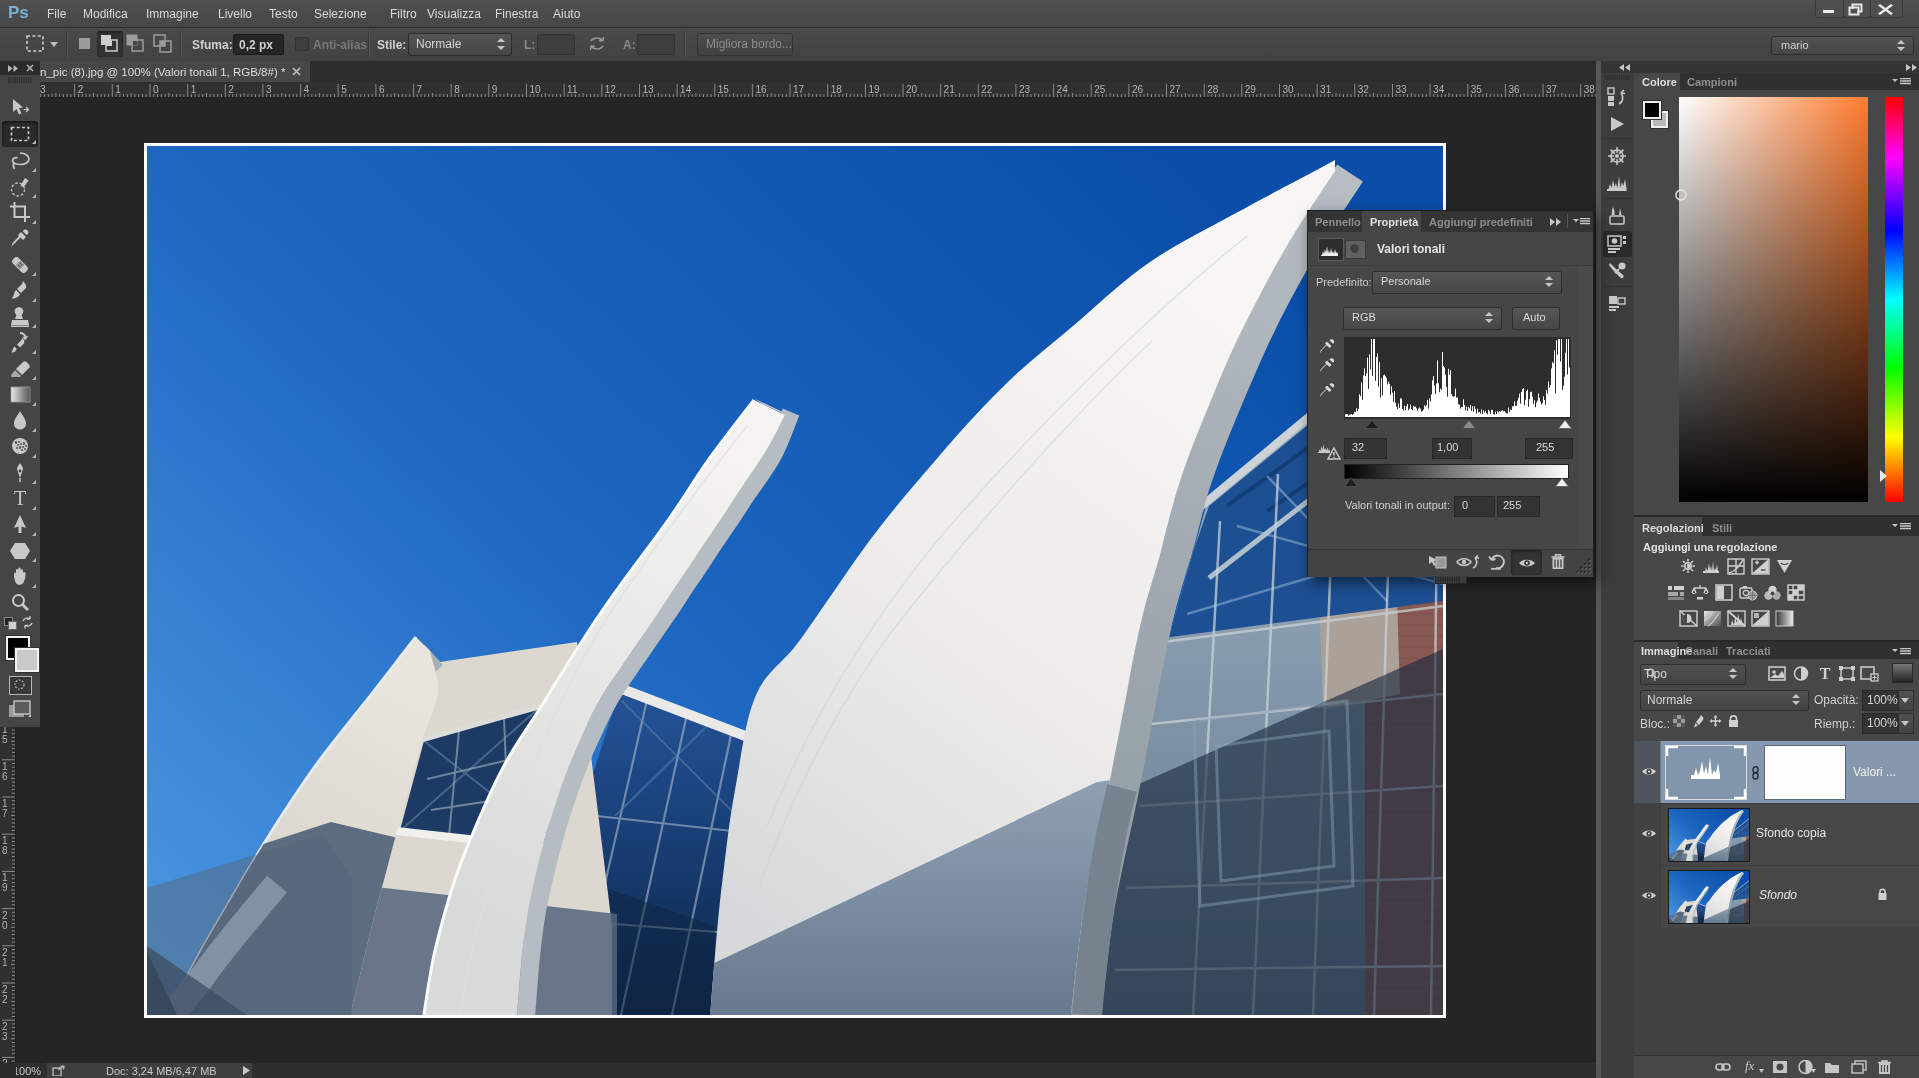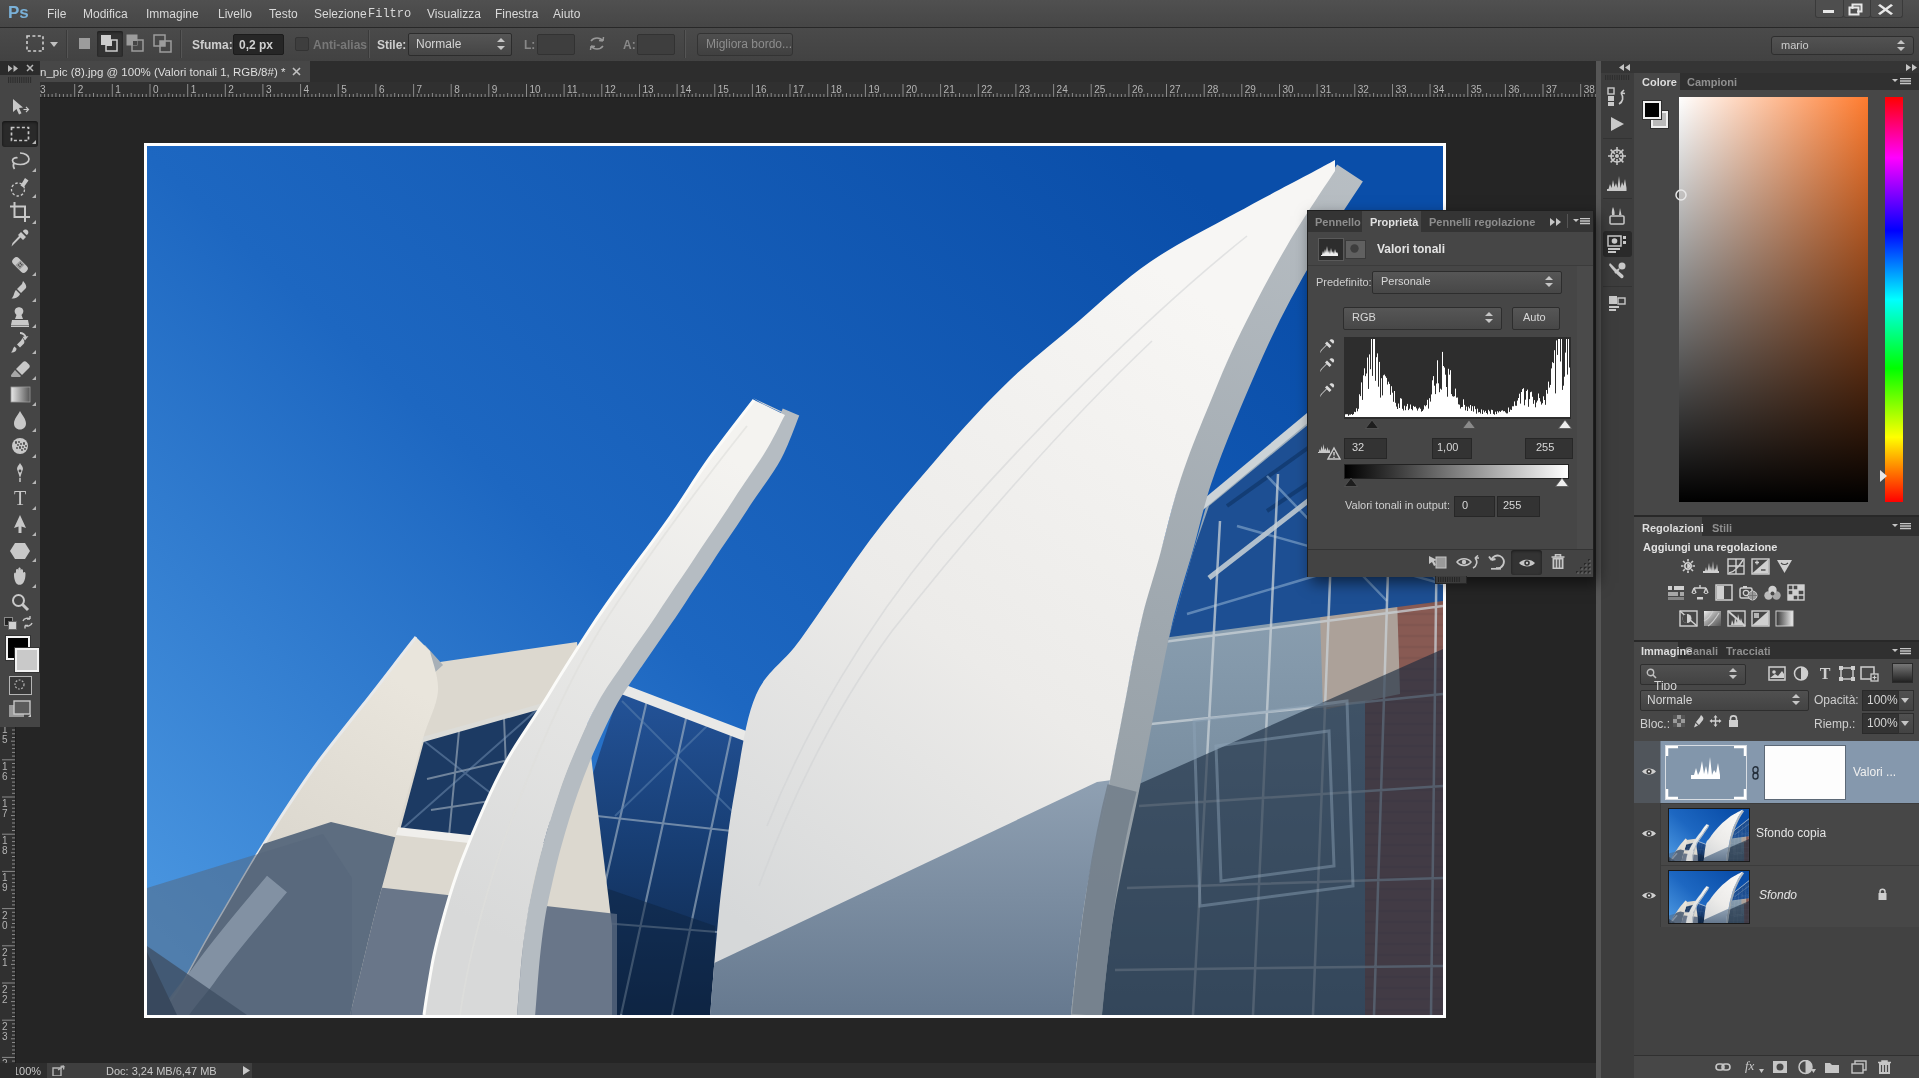--- a/index.html
+++ b/index.html
@@ -11,21 +11,21 @@
 <body>
 
 <div class="abs" id="menubar" style="left:0;top:0;width:1919px;height:27px;background:linear-gradient(#505050,#464646);border-bottom:1px solid #282828;text-align:center;">
   <span class="abs" style="left:8px;top:3px;font-size:17px;font-weight:bold;color:#7ab1d8;letter-spacing:0px;">Ps</span>
   <span class="abs txt" style="left:47px;top:7px;">File</span>
   <span class="abs txt" style="left:83px;top:7px;">Modifica</span>
   <span class="abs txt" style="left:146px;top:7px;">Immagine</span>
   <span class="abs txt" style="left:218px;top:7px;">Livello</span>
   <span class="abs txt" style="left:269px;top:7px;">Testo</span>
   <span class="abs txt" style="left:314px;top:7px;">Selezione</span>
-  <span class="abs txt" style="left:368px;top:7px;font-family:Liberation Mono, monospace;">Filtro</span>
+  <span class="abs txt" style="left:390px;top:7px;">Filtro</span>
   <span class="abs txt" style="left:427px;top:7px;">Visualizza</span>
   <span class="abs txt" style="left:495px;top:7px;">Finestra</span>
   <span class="abs txt" style="left:553px;top:7px;">Aiuto</span>
 
   <div class="abs" style="left:1815px;top:0;width:27px;height:17px;background:#4e4e4e;border:1px solid #3a3a3a;border-top:none;border-radius:0 0 3px 3px;"></div>
   <div class="abs" style="left:1843px;top:0;width:26px;height:17px;background:#4e4e4e;border:1px solid #3a3a3a;border-top:none;border-radius:0 0 3px 3px;"></div>
   <div class="abs" style="left:1870px;top:0;width:31px;height:17px;background:#4e4e4e;border:1px solid #3a3a3a;border-top:none;border-radius:0 0 3px 3px;"></div>
   <div class="abs" style="left:1823px;top:10px;width:11px;height:3px;background:#e8e8e8;"></div>
   <svg class="abs" style="left:1848px;top:3px;" width="16" height="13" viewBox="0 0 16 13">
     <rect x="4.5" y="1.5" width="9" height="7" fill="none" stroke="#e8e8e8" stroke-width="2"></rect>
@@ -532,21 +532,21 @@
       <svg class="abs" style="left:258px;top:587px;" width="19" height="8" viewBox="0 0 19 8">
         <path d="M0,1 L6,1 L3,4 Z" fill="#c5c5c5"></path>
         <path d="M8,0.5 H19 M8,3 H19 M8,5.5 H19" stroke="#c5c5c5" stroke-width="1.4"></path>
       </svg>
       <div class="abs" style="left:0;top:598px;width:285px;height:419px;background:#474747;"></div>
       <div class="abs" style="left:6px;top:603px;width:104px;height:19px;background:linear-gradient(#505050,#434343);border:1px solid #2e2e2e;border-radius:2px;"></div>
       <svg class="abs" style="left:12px;top:607px;" width="11" height="11" viewBox="0 0 11 11">
         <circle cx="4.5" cy="4.5" r="3.2" fill="none" stroke="#c0c0c0" stroke-width="1.4"></circle>
         <path d="M7,7 L10,10" stroke="#c0c0c0" stroke-width="1.6"></path>
       </svg>
-      <span class="abs" style="left:20px;top:606px;font-size:12px;color:#d5d5d5;margin-top:12px;">Tipo</span>
+      <span class="abs" style="left:10px;top:606px;font-size:12px;color:#d5d5d5;">Tipo</span>
       <svg class="abs" style="left:95px;top:607px;" width="8" height="11" viewBox="0 0 8 11">
         <path d="M0,4 L4,0 L8,4 Z" fill="#c5c5c5"></path>
         <path d="M0,7 L4,11 L8,7 Z" fill="#c5c5c5"></path>
       </svg>
       <svg class="abs" style="left:134px;top:604px;" width="19" height="17" viewBox="0 0 19 17">
         <rect x="1" y="2" width="16" height="13" fill="none" stroke="#cfcfcf" stroke-width="1.5"></rect>
         <circle cx="6" cy="7" r="1.8" fill="#cfcfcf"></circle>
         <path d="M2,13 L7,9 L10,11 L14,6 L16,9 L16,13 Z" fill="#cfcfcf"></path>
       </svg>
       <svg class="abs" style="left:158px;top:604px;" width="19" height="17" viewBox="0 0 19 17">
@@ -893,21 +893,21 @@
         <path d="M20,17 l3,0 l0,-3 z" fill="#c8c8c8"></path>
       </svg>
   </div>
 
   <div class="abs" id="floatpanel" style="left:1307px;top:149px;width:287px;height:367px;">
     <div class="abs" style="left:0;top:0;width:287px;height:367px;background:#464646;border:1px solid #1f1f1f;box-shadow:4px 6px 14px rgba(0,0,0,0.55);box-sizing:border-box;"></div>
       <div class="abs" style="left:1px;top:1px;width:285px;height:21px;background:#343434;"></div>
       <div class="abs" style="left:55px;top:1px;width:59px;height:21px;background:#464646;"></div>
       <span class="abs" style="left:8px;top:6px;font-size:11px;font-weight:bold;color:#8d8d8d;">Pennello</span>
       <span class="abs" style="left:63px;top:6px;font-size:11px;font-weight:bold;color:#e0e0e0;">Proprietà</span>
-      <span class="abs" style="left:122px;top:6px;font-size:11px;font-weight:bold;color:#8d8d8d;">Pennelli regolazione</span>
+      <span class="abs" style="left:122px;top:6px;font-size:11px;font-weight:bold;color:#8d8d8d;">Aggiungi predefiniti</span>
       <svg class="abs" style="left:243px;top:8px;" width="12" height="8" viewBox="0 0 12 8">
         <path d="M0,0 L5,4 L0,8 Z M6,0 L11,4 L6,8 Z" fill="#c5c5c5"></path>
       </svg>
       <div class="abs" style="left:260px;top:4px;width:1px;height:14px;background:#555;"></div>
       <svg class="abs" style="left:266px;top:8px;" width="17" height="8" viewBox="0 0 17 8">
         <path d="M0,1 L6,1 L3,4 Z" fill="#c5c5c5"></path>
         <path d="M7,0.5 H17 M7,3 H17 M7,5.5 H17" stroke="#c5c5c5" stroke-width="1.4"></path>
       </svg>
       <div class="abs" style="left:11px;top:28px;width:24px;height:21px;background:#2d2d2d;border:1px solid #5a5a5a;"></div>
       <svg class="abs" style="left:13px;top:33px;" width="20" height="14" viewBox="0 0 20 14">

